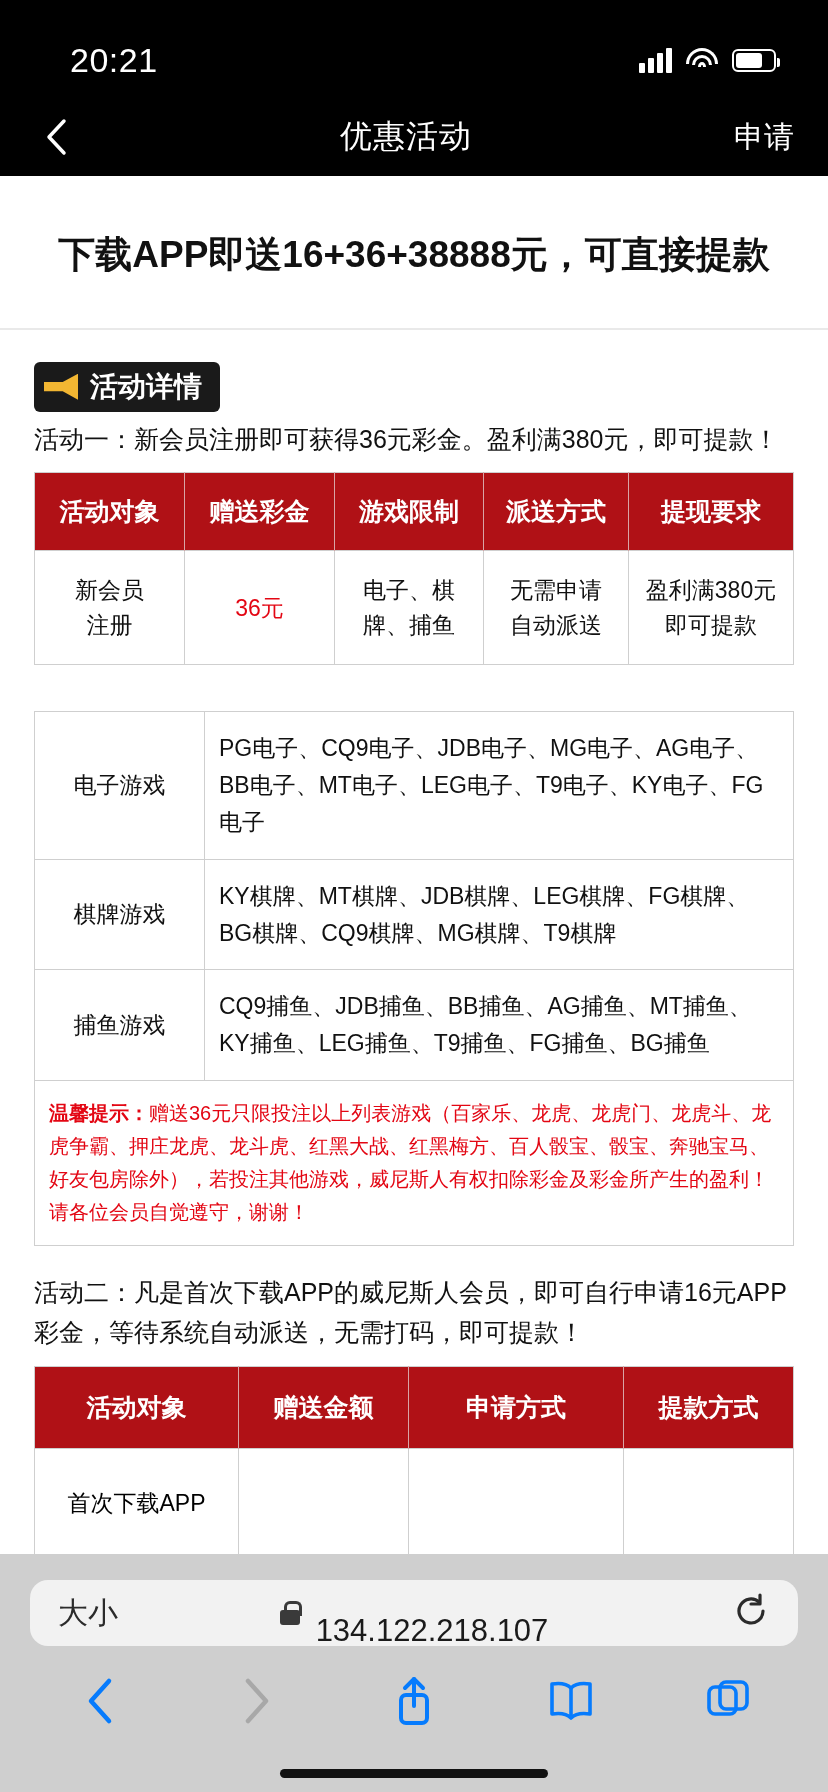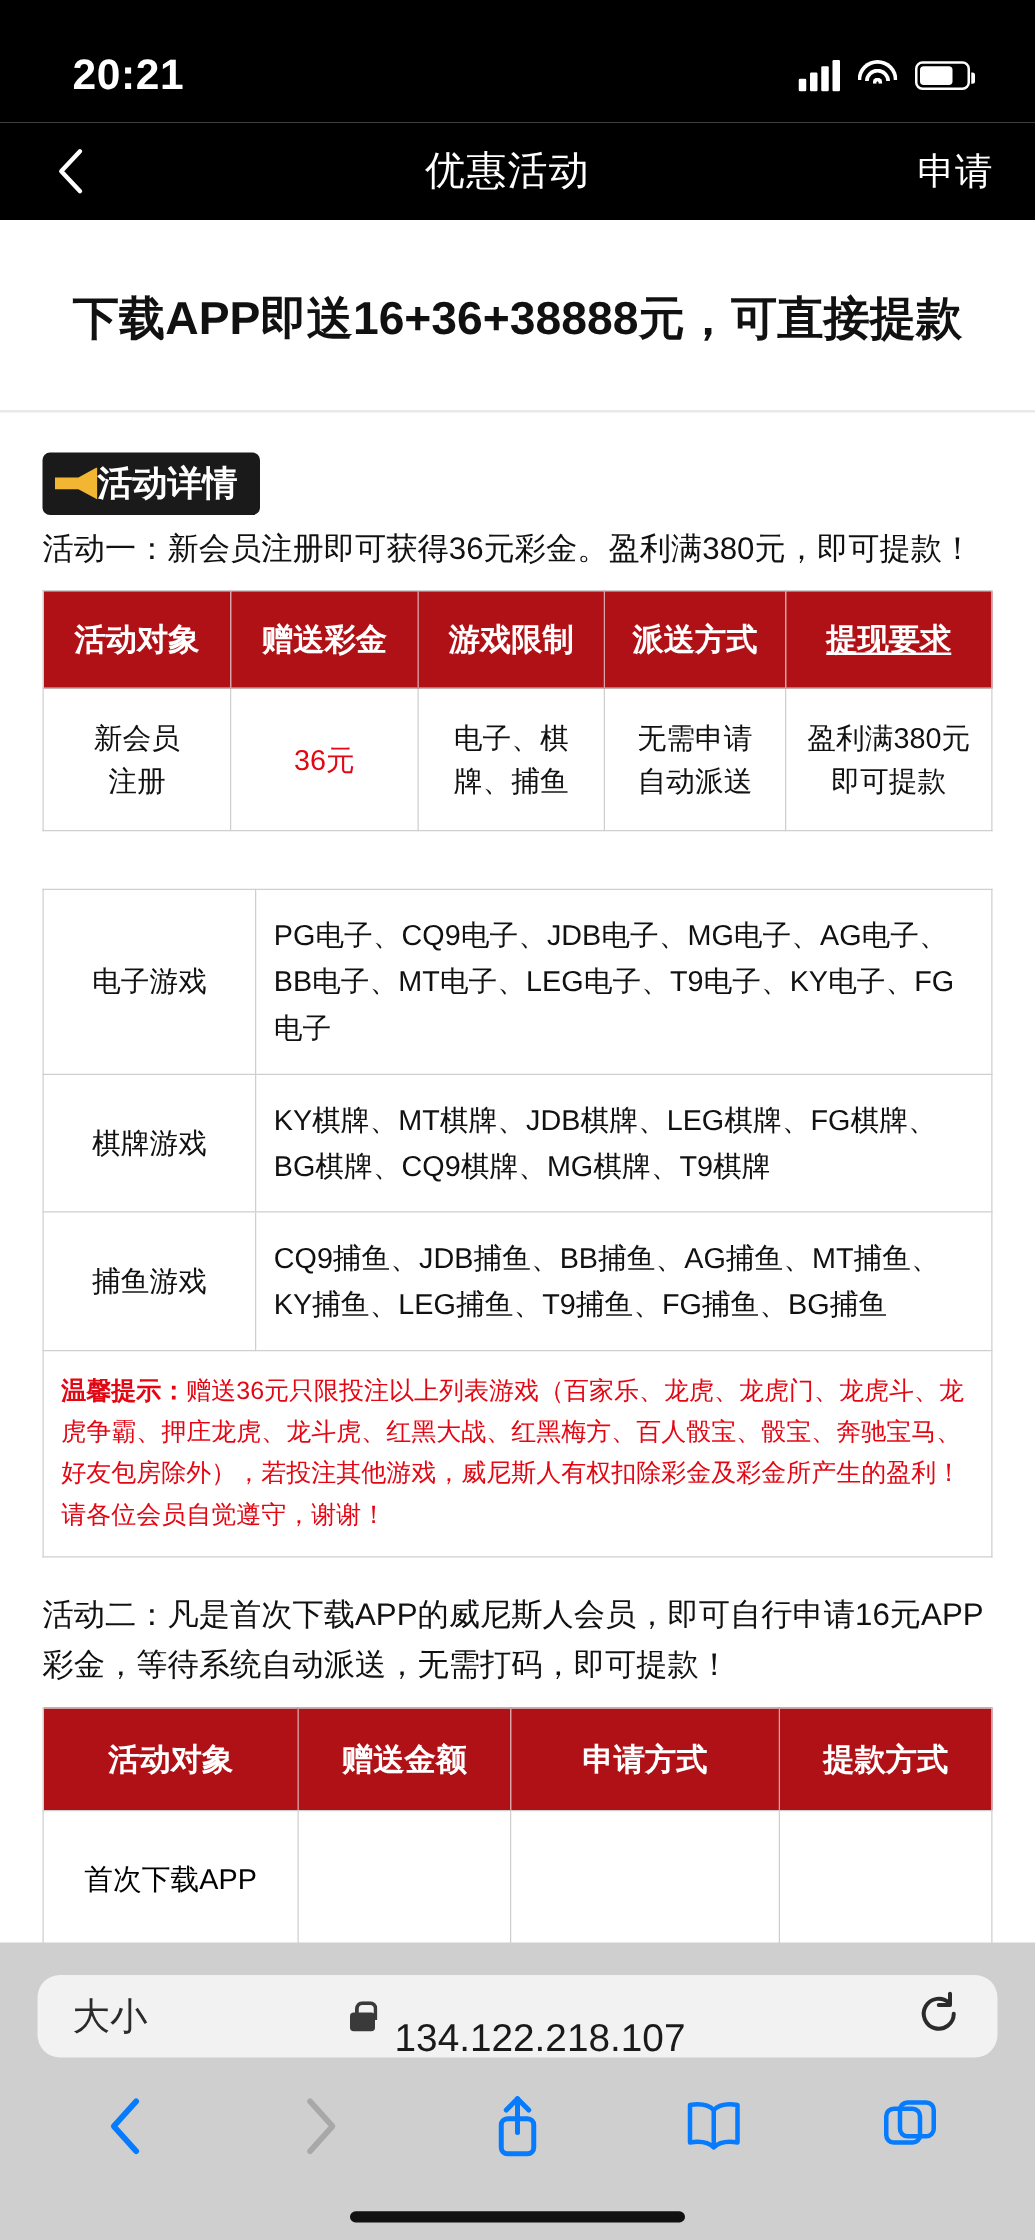--- a/index.html
+++ b/index.html
@@ -18,21 +18,21 @@
 
   
   .statusbar {
     height: 98px;
     background: #000000;
     color: #ffffff;
     display: flex; align-items: center; justify-content: space-between;
     padding: 22px 52px 0 58px;
     flex: none;
   }
-  .status-time { font-size: 34px; font-weight: 700; letter-spacing: 0.5px; }
+  .status-time { font-size: 34px; font-weight: 400; letter-spacing: 0.5px; margin-left: 12px; }
   .status-right { display: flex; align-items: center; gap: 14px; }
   .sig { display: flex; align-items: flex-end; gap: 3px; height: 26px; }
   .sig i { display: block; width: 6px; background: #fff; border-radius: 1px; }
   .sig i:nth-child(1) { height: 10px; }
   .sig i:nth-child(2) { height: 15px; }
   .sig i:nth-child(3) { height: 20px; }
   .sig i:nth-child(4) { height: 25px; background: #fff; }
   .wifi { width: 32px; height: 24px; position: relative; }
   .wifi span {
     position: absolute; left: 50%; transform: translateX(-50%);
@@ -75,41 +75,41 @@
   .promo-title {
     font-size: 37px; font-weight: 700; color: #111;
     line-height: 1.45; text-align: center;
     padding: 52px 56px 46px;
     border-bottom: 2px solid #e9e9e9;
   }
   .body-wrap { padding: 32px 34px 0; }
 
   .badge-row { margin-bottom: 8px; }
   .detail-badge {
-    display: inline-flex; align-items: center; gap: 0;
+    display: inline-flex; align-items: center; gap: 12px;
     background: #1a1a1a; color: #ffffff;
     border-radius: 6px; padding: 6px 18px 6px 10px;
     font-size: 28px; font-weight: 700;
   }
   .horn {
     display: inline-block; width: 34px; height: 26px;
     background: #f2b632;
     clip-path: polygon(0% 32%, 55% 32%, 100% 0%, 100% 100%, 55% 68%, 0% 68%);
   }
 
   .red-line { color: #e30613; font-size: 25px; line-height: 1.5; margin: 6px 0 4px; font-weight: 400;}
   .txt-line { color: #111; font-size: 25px; line-height: 1.55; margin: 4px 0 10px; }
 
   table { border-collapse: collapse; width: 100%; table-layout: fixed; }
   .tbl { margin: 14px 0 10px; border: 1px solid #cfcfcf; }
   .tbl th {
     background: #b01116; color: #ffffff; font-size: 25px; font-weight: 700;
     padding: 22px 6px; border-right: 1px solid #d9a4a6; text-align: center;
   }
-  .tbl th:last-child { border-right: none; text-decoration: underline; }
+  .tbl th:last-child { border-right: none; }
   .tbl td {
     font-size: 23px; color: #111; text-align: center; padding: 22px 8px;
     border: 1px solid #cfcfcf; line-height: 1.5; vertical-align: middle;
   }
   .tbl td.red { color: #e30613; }
 
   .tbl2 { margin: 46px 0 0; border: 1px solid #cfcfcf; }
   .tbl2 .hdr td {
     background: #b01116; color: #fff; font-size: 26px; font-weight: 700;
     text-align: center; padding: 24px 6px; border: 1px solid #b01116;

